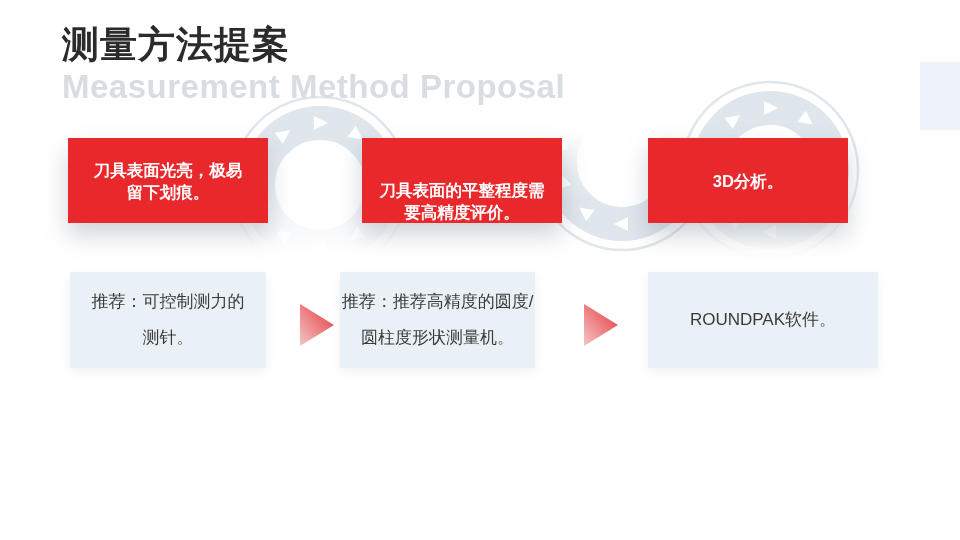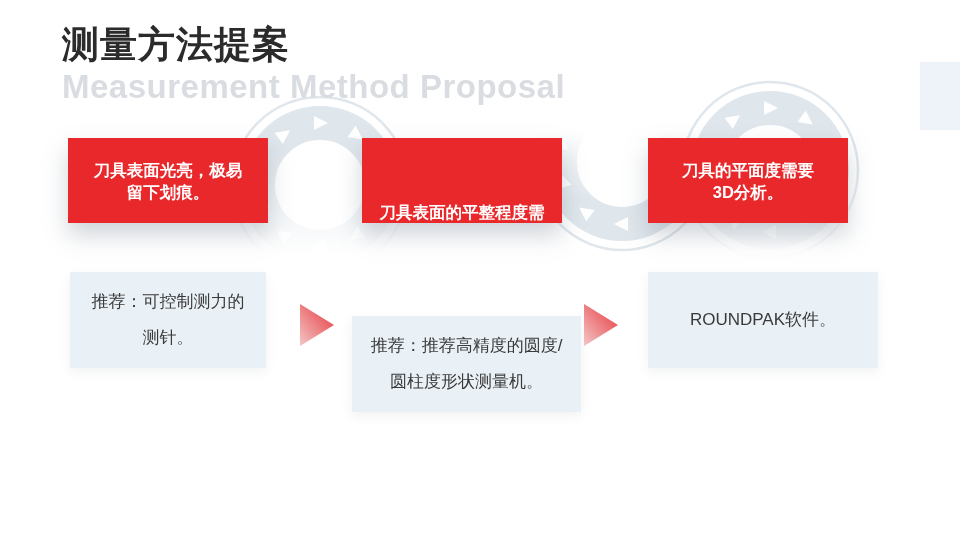--- a/index.html
+++ b/index.html
@@ -54,21 +54,21 @@
   .problem-box.s3{left:648px;}
   .rec-box{
     position:absolute;top:272px;height:96px;
     background:var(--rec-box-bg);color:var(--rec-text);
     font-size:17px;line-height:36px;
     display:flex;flex-direction:column;align-items:center;justify-content:center;
     text-align:center;z-index:3;
     box-shadow:0 4px 10px rgba(140,150,160,0.12);
   }
   .rec-box.s1{left:70px;width:196px;}
-  .rec-box.s2{left:352px;width:229px;margin-top:44px;}
+  .rec-box.s2{left:340px;width:195px;}
   .rec-box.s3{left:648px;width:230px;}
   .flow-arrow{
     position:absolute;top:304px;width:34px;height:42px;z-index:3;
   }
   .flow-arrow.a1{left:300px;}
   .flow-arrow.a2{left:584px;}
 </style>
 </head>
 <body>
 
@@ -159,23 +159,23 @@
 </div>
 
 <div class="corner-rect"></div>
 
 <div class="problem-box s1">
   <span>刀具表面光亮，极易</span>
   <span>留下划痕。</span>
 </div>
 <div class="problem-box s2">
   <span>刀具表面的平整程度需</span>
+  <span>要高精度评价。</span>
 </div>
 <div class="problem-box s3">
-  <span>刀具的平面度需要</span>
   <span>3D分析。</span>
 </div>
 
 <div class="rec-box s1">
   <span>推荐：可控制测力的</span>
   <span>测针。</span>
 </div>
 <div class="rec-box s2">
   <span>推荐：推荐高精度的圆度/</span>
   <span>圆柱度形状测量机。</span>

